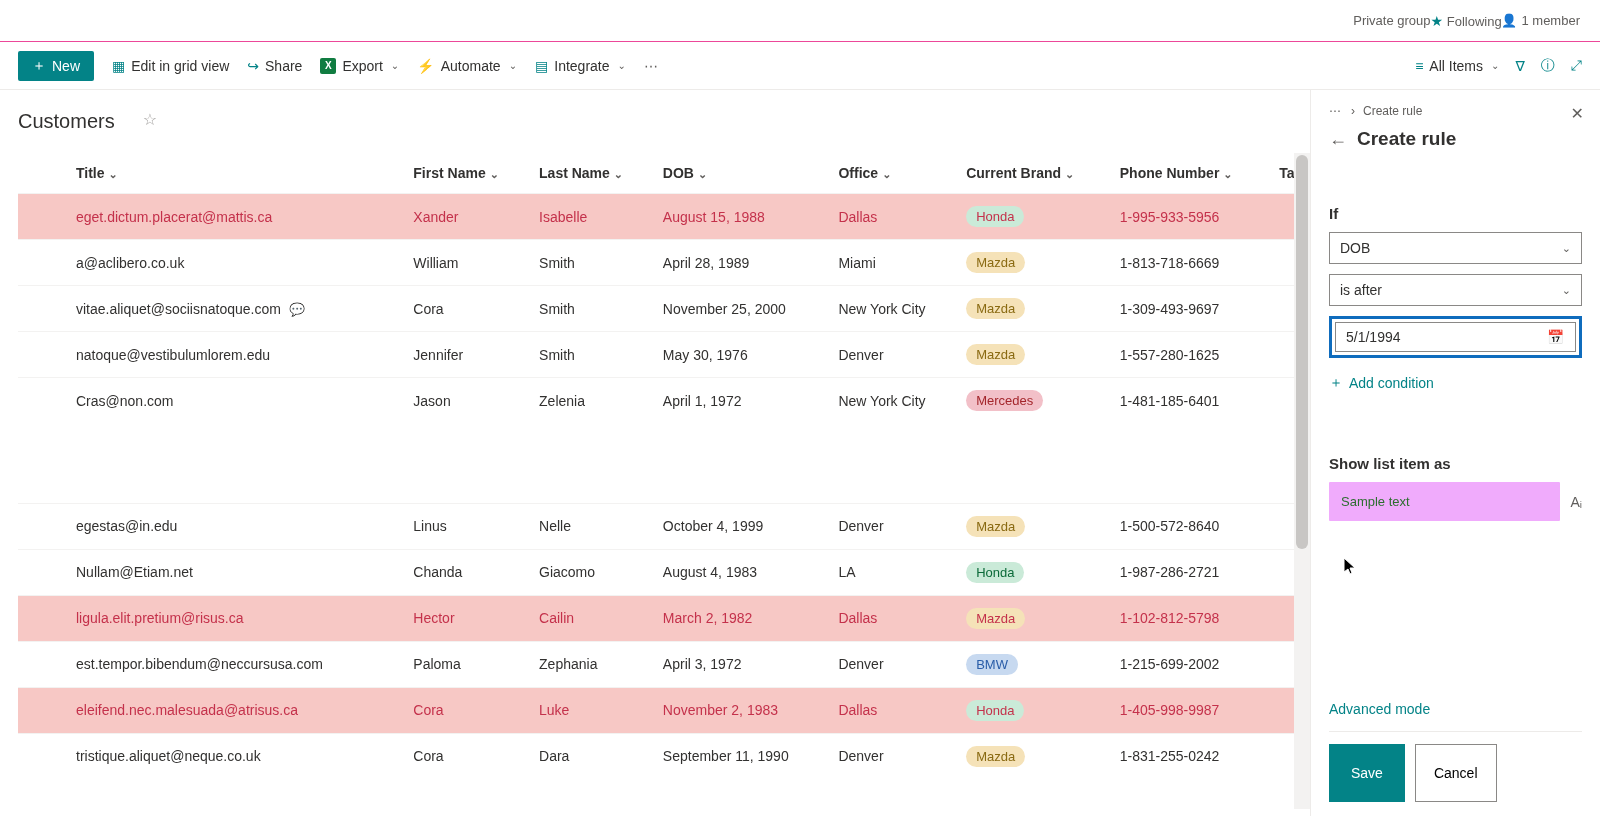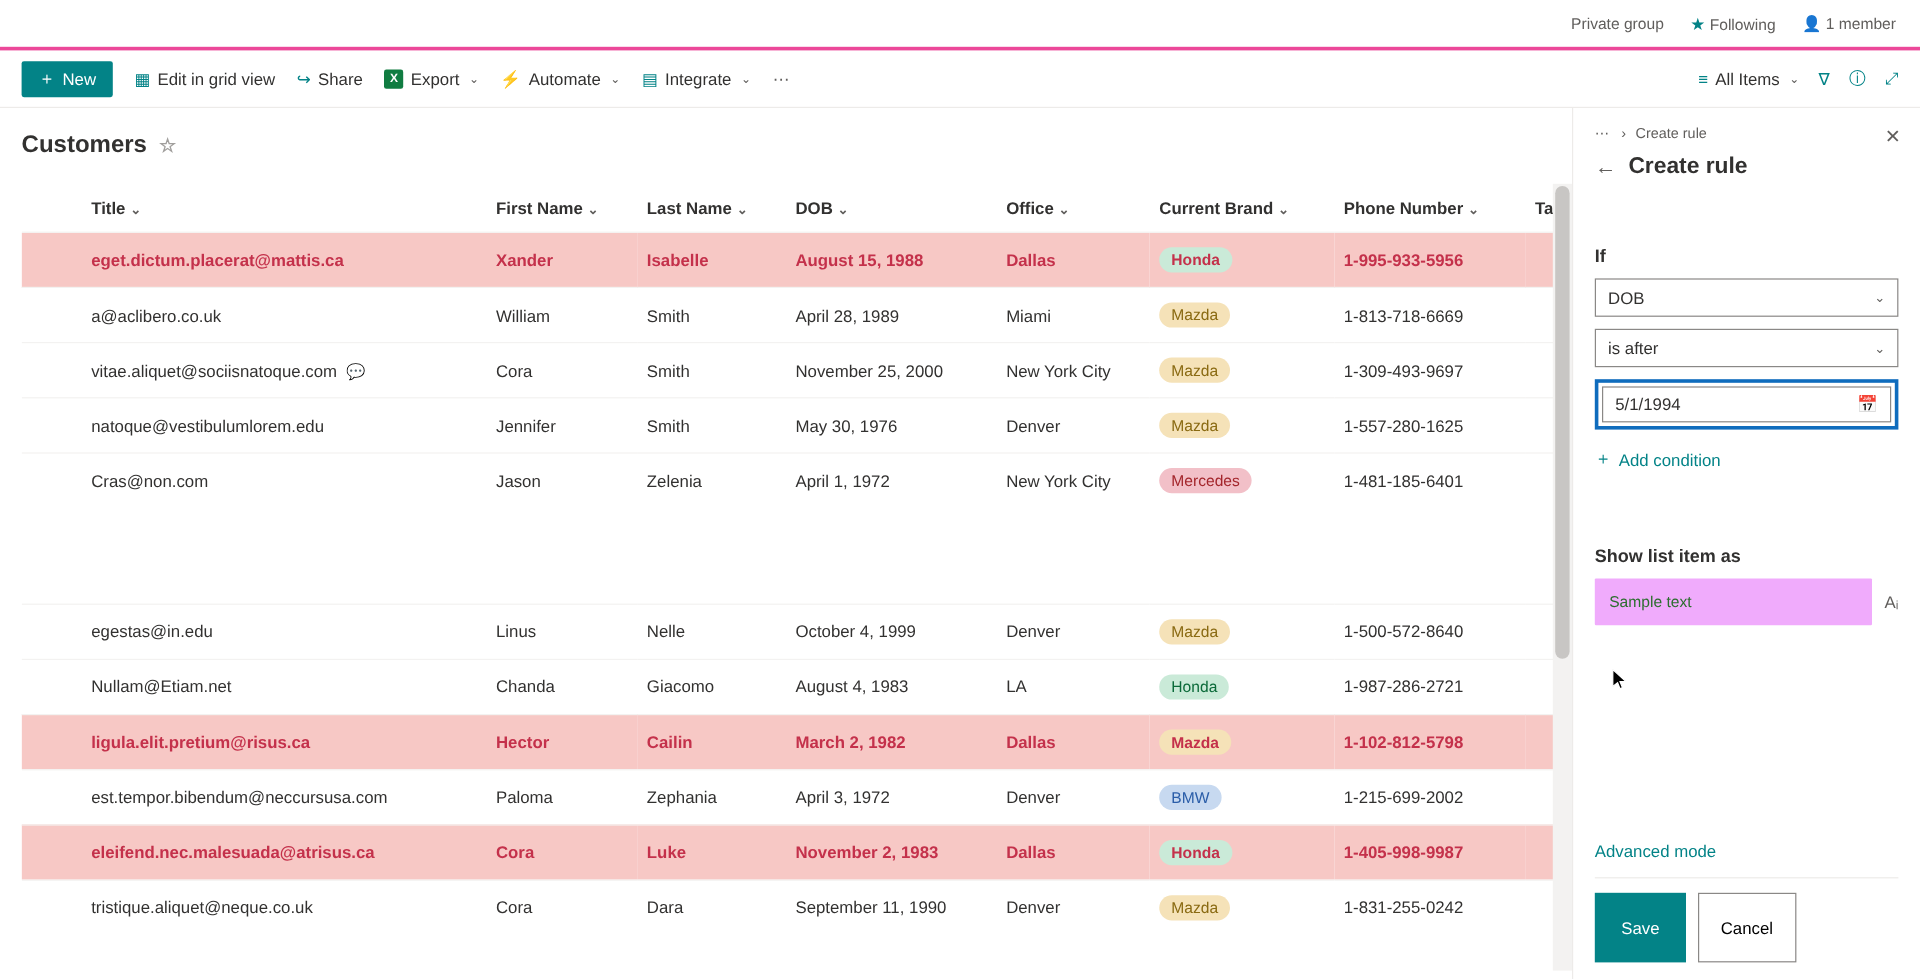--- a/index.html
+++ b/index.html
@@ -1,39 +1,39 @@
 <!DOCTYPE html>
 <html><head>
 <meta charset="utf-8">
 <style>
 *{box-sizing:border-box;margin:0;padding:0;font-family:"Segoe UI",Arial,sans-serif;}
 body{background:#fff;color:#323130;font-size:14px;overflow:hidden;}
-.top-bar{height:42px;border-bottom:3px solid #ec4899;display:flex;justify-content:flex-end;align-items:center;padding:0 20px;gap:22px;color:#605e5c;font-size:13px;}
+.top-bar{height:42px;border-bottom:1px solid #ec4899;display:flex;justify-content:flex-end;align-items:center;padding:0 20px;color:#605e5c;font-size:13px;}
 .top-bar .star{color:#038387;font-size:14px;}
 .top-bar .user-icon{color:#038387;}
 .cmd-bar{height:48px;border-bottom:1px solid #edebe9;display:flex;align-items:center;padding:0 18px;gap:4px;}
 .cmd-left{display:flex;align-items:center;gap:18px;flex:1;}
 .new-btn{background:#038387;color:#fff;border:none;padding:6px 14px;border-radius:2px;display:flex;align-items:center;gap:6px;font-size:14px;cursor:pointer;}
 .cmd-item{display:flex;align-items:center;gap:6px;color:#323130;cursor:pointer;font-size:14px;}
 .cmd-item .icn{color:#038387;}
 .cmd-item .excel-icn{background:#107c41;color:#fff;width:16px;height:16px;display:inline-flex;align-items:center;justify-content:center;font-size:10px;font-weight:bold;border-radius:2px;}
 .cmd-item .chev{color:#605e5c;font-size:10px;margin-left:2px;}
 .cmd-right{display:flex;align-items:center;gap:16px;color:#605e5c;}
 .cmd-right .icn{color:#038387;cursor:pointer;}
 .cmd-right .lines{color:#038387;}
 .content{display:flex;height:calc(100vh - 90px);}
 .main{flex:1;overflow:hidden;position:relative;padding:20px 0 0 18px;}
-.list-title{font-size:20px;font-weight:700;margin-bottom:20px;display:flex;align-items:center;gap:10px;}
+.list-title{font-size:20px;font-weight:400;margin-bottom:20px;display:flex;gap:28px;}
 .list-title .star-outline{color:#a19f9d;font-size:16px;cursor:pointer;}
 .table-wrap{overflow:auto;height:calc(100% - 50px);position:relative;}
 .table{width:100%;border-collapse:collapse;}
 .table th{text-align:left;padding:12px 8px;font-weight:600;color:#323130;font-size:14px;white-space:nowrap;}
 .table th .chev{color:#605e5c;font-size:11px;margin-left:4px;}
 .table td{padding:12px 8px;color:#323130;font-size:14px;border-top:1px solid #f3f2f1;white-space:nowrap;}
-.table tr.row-highlight td{background:#f7c8c5;font-weight:bold;}
+.table tr.row-highlight td{background:#f7c8c5;}
 .table tr.row-highlight td,.table tr.row-highlight td .brand-pill{color:#c4314b;}
 .table td.title-col{padding-left:58px;}
 .table th.title-col{padding-left:58px;}
 .brand-pill{display:inline-block;padding:3px 10px;border-radius:12px;font-size:13px;}
 .brand-honda{background:#caead8;color:#0b6a39;}
 .brand-mazda{background:#f5e2b8;color:#8a6a12;}
 .brand-mercedes{background:#f2c0c8;color:#a4262c;}
 .brand-bmw{background:#c7d9f0;color:#2a5da8;}
 .comment-icn{color:#038387;font-size:13px;margin-left:8px;}
 .blank-row td{height:80px;border:none;}

